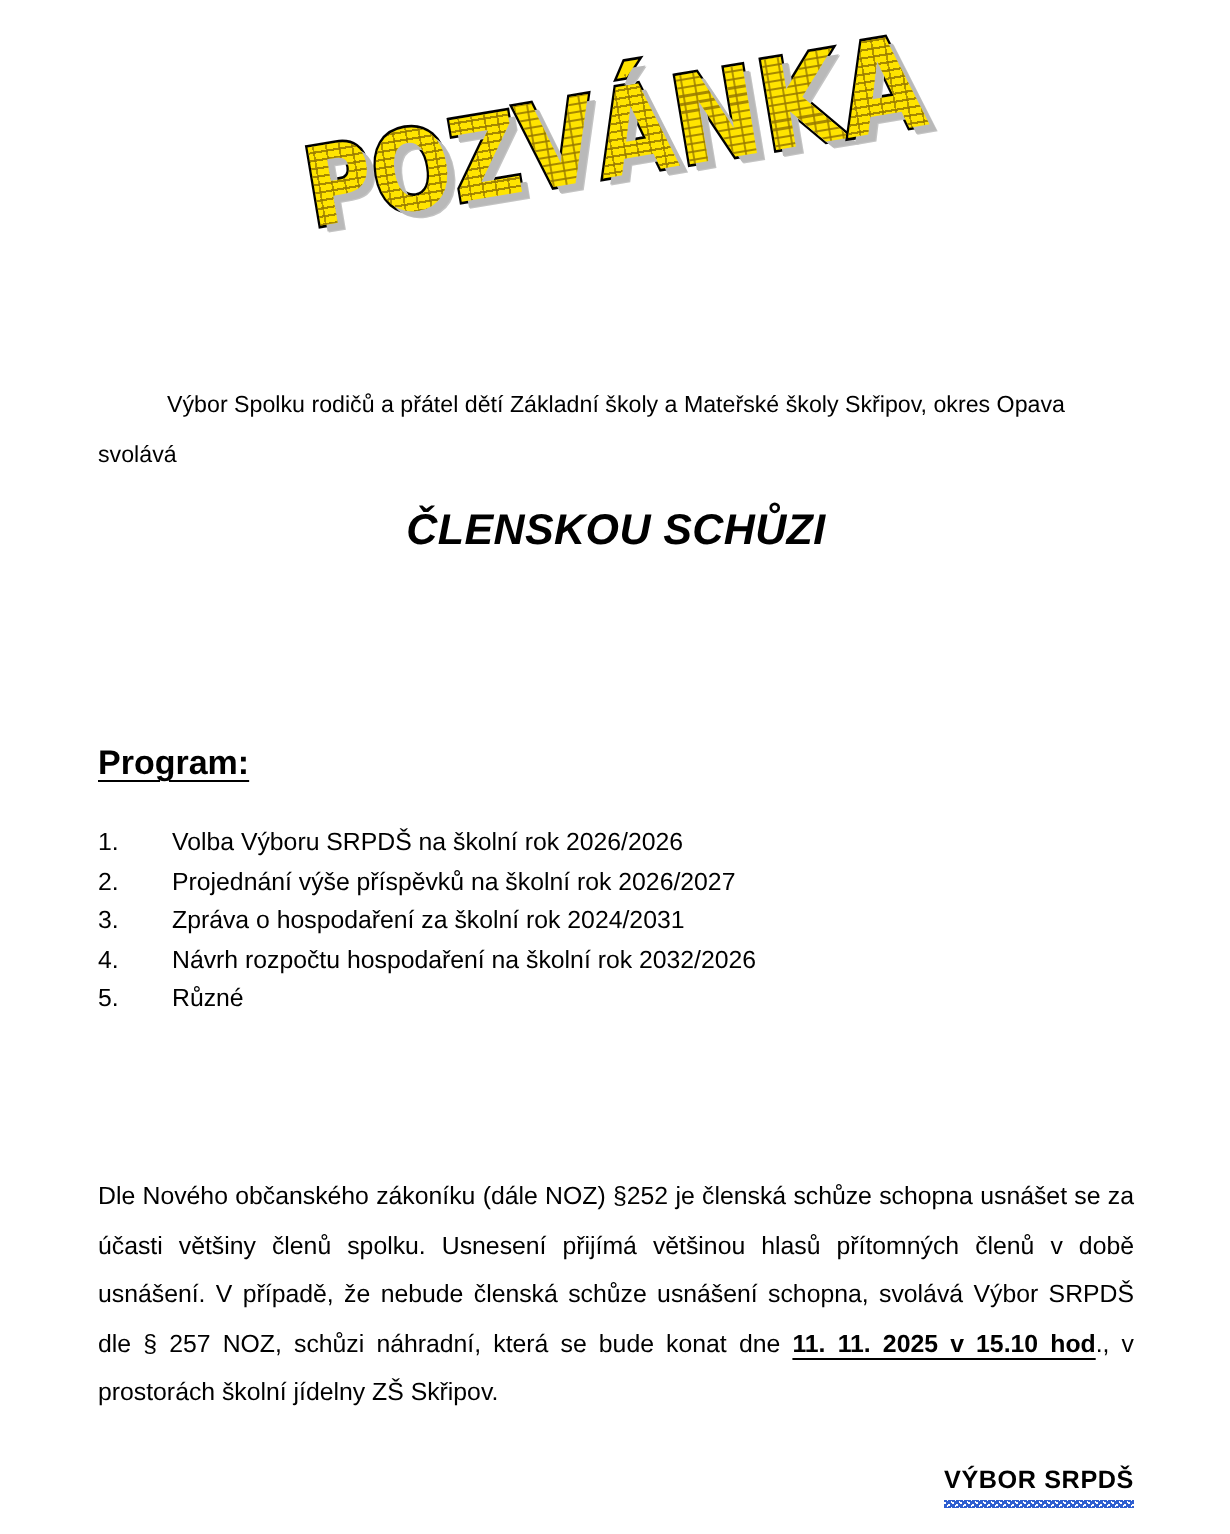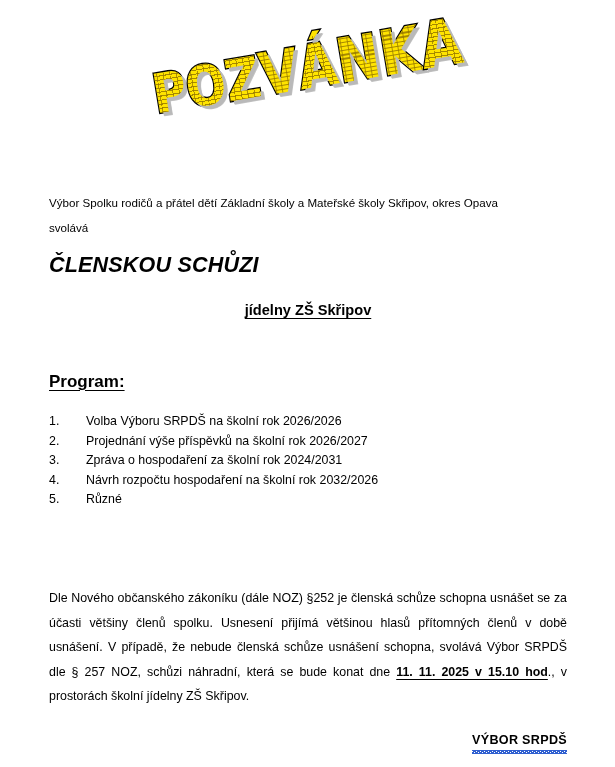--- a/index.html
+++ b/index.html
@@ -97,39 +97,39 @@
     left: 49px;
     top: 0;
     width: 518px;
   }
 
   .line-header {
     position: absolute;
     left: 0;
     top: 195px;
     width: 518px;
+    text-align: center;
+    font-size: 11.6px;
+    line-height: 16px;
+  }
+  .line-svolava {
+    position: absolute;
+    left: 0;
+    top: 220px;
+    width: 518px;
     text-align: left;
     font-size: 11.6px;
     line-height: 16px;
   }
-  .line-svolava {
-    position: absolute;
-    left: 0;
-    top: 220px;
-    width: 518px;
-    text-align: left;
-    font-size: 11.6px;
-    line-height: 16px;
-  }
   .title-main {
     position: absolute;
     left: 0;
     top: 252px;
     width: 518px;
-    text-align: left;
+    text-align: center;
     font-size: 21.5px;
     font-weight: bold;
     font-style: italic;
     line-height: 26px;
     letter-spacing: 0.2px;
   }
   .subtitle {
     position: absolute;
     left: 0;
     top: 298px;
@@ -246,21 +246,20 @@
 
   <div class="doc">
 
     <div class="line-header">Výbor Spolku rodičů a přátel dětí Základní školy a Mateřské školy Skřipov, okres Opava</div>
 
     <div class="line-svolava">svolává</div>
 
     <div class="title-main">ČLENSKOU SCHŮZI</div>
 
     <div class="subtitle">
-      <div>jídelny ZŠ Skřipov</div>
     </div>
 
     <div class="program-title">Program:</div>
 
     <ol class="program-list">
       <li>
         <span class="num">1.</span>
         <span class="txt">Volba Výboru SRPDŠ na školní rok 2026/2026</span>
       </li>
       <li>

